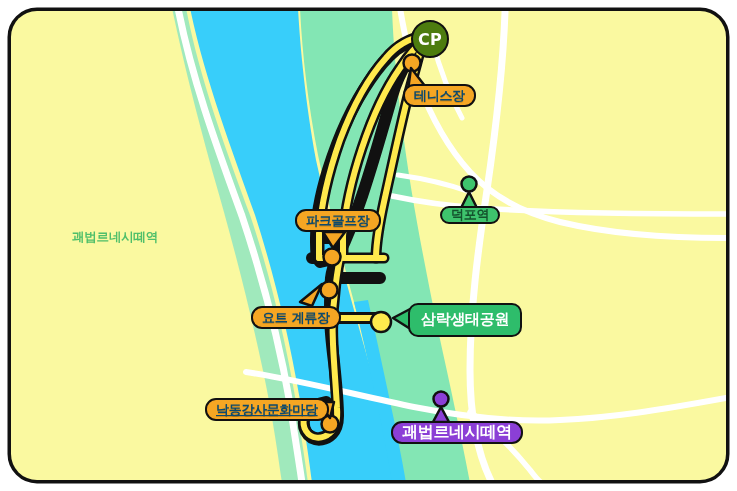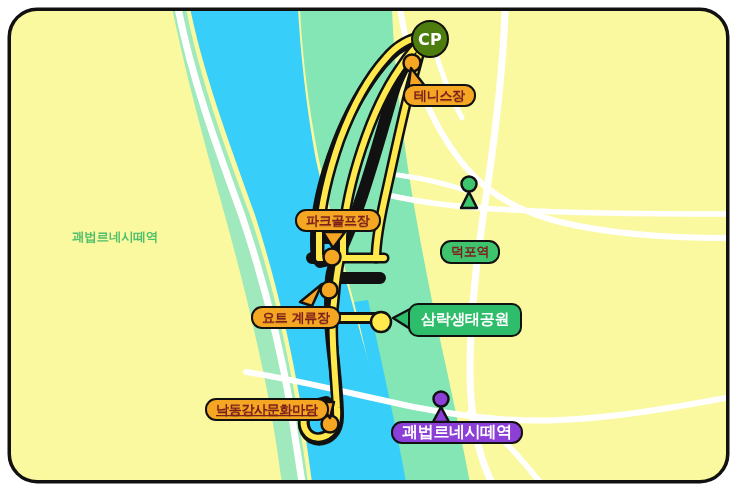--- a/index.html
+++ b/index.html
@@ -39,36 +39,35 @@
     align-items: center;
     justify-content: center;
     font-weight: bold;
     letter-spacing: -0.3px;
   }
 
   .label-poi {
     background: #F5A623;
     border: 2.5px solid #111111;
     border-radius: 11px;
-    color: #7f1d1d;
+    color: #0c4a6e;
     font-size: 13px;
     height: 23px;
     padding: 0 9px;
     text-shadow: 0 1px 0 rgba(0,0,0,0.18);
   }
 
   .label-station-green {
     background: #3EC46D;
     border: 2.5px solid #111111;
     border-radius: 11px;
-    color: #7f1d1d;
+    color: #14532d;
     font-size: 13px;
-    height: 24px;
+    height: 18px;
     padding: 0 9px;
-    margin-top: 34px;
   }
 
   .label-station-purple {
     background: #8B3FD6;
     border: 2.5px solid #111111;
     border-radius: 11px;
     color: #ffffff;
     font-size: 16px;
     height: 23px;
     padding: 0 9px;

